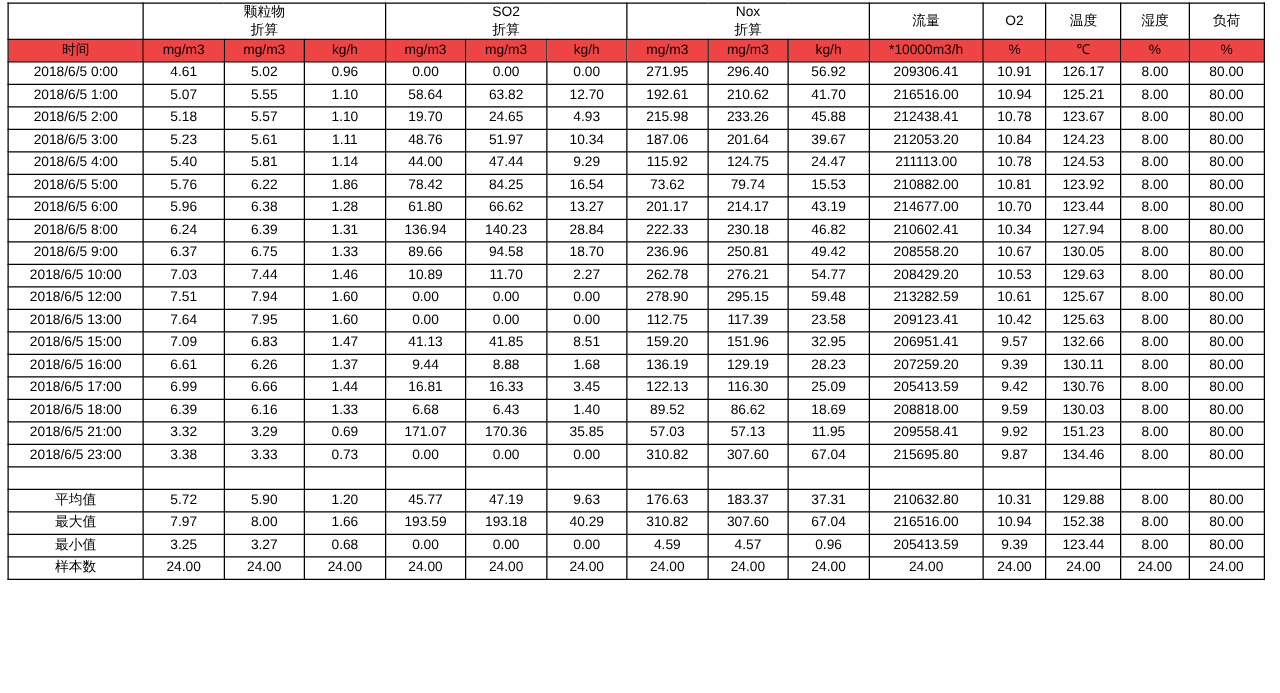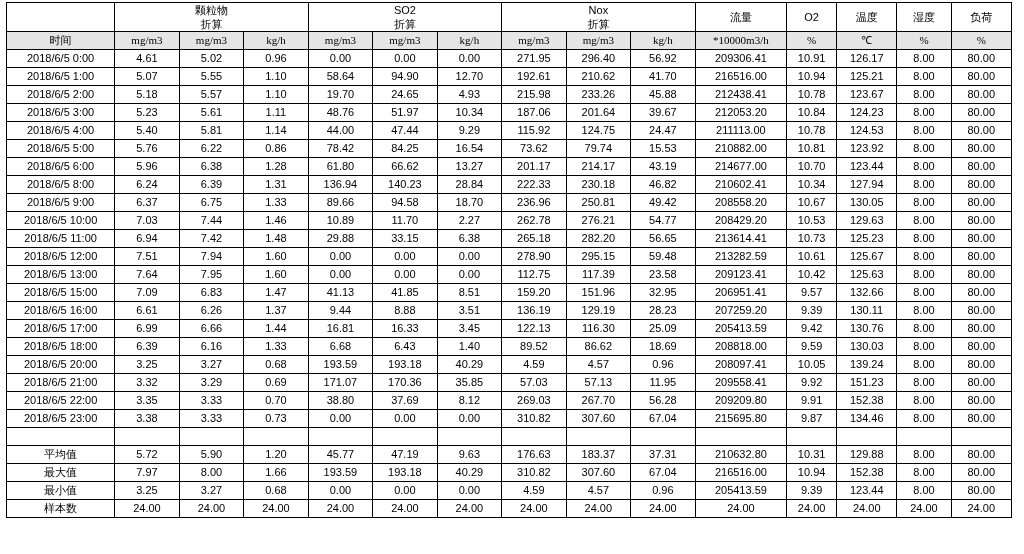--- a/index.html
+++ b/index.html
@@ -36,24 +36,23 @@
     overflow: hidden;
   }
   .grp-head td {
     height: 32px;
     vertical-align: middle;
   }
   .grp-title {
     line-height: 14px;
   }
   .unit-row td {
-    background: #e5e5e5;
+    background: #ef4444;
     height: 19px;
     font-weight: normal;
-    font-family: Liberation Serif, serif;
   }
   .unit-row td.time-cell {
     font-weight: normal;
   }
   td.right {
     text-align: right;
     padding-right: 5px;
   }
   .blank-row td {
     height: 14px;
@@ -146,21 +145,21 @@
           <td class="right">126.17</td>
           <td class="right">8.00</td>
           <td class="right">80.00</td>
         </tr>
         <tr>
           <td class="right">2018/6/5 1:00</td>
           <td class="right">5.07</td>
           <td class="right">5.55</td>
           <td class="right">1.10</td>
           <td class="right">58.64</td>
-          <td class="right">94.90</td>
+          <td class="right">63.82</td>
           <td class="right">12.70</td>
           <td class="right">192.61</td>
           <td class="right">210.62</td>
           <td class="right">41.70</td>
           <td class="right">216516.00</td>
           <td class="right">10.94</td>
           <td class="right">125.21</td>
           <td class="right">8.00</td>
           <td class="right">80.00</td>
         </tr>
@@ -212,21 +211,21 @@
           <td class="right">211113.00</td>
           <td class="right">10.78</td>
           <td class="right">124.53</td>
           <td class="right">8.00</td>
           <td class="right">80.00</td>
         </tr>
         <tr>
           <td class="right">2018/6/5 5:00</td>
           <td class="right">5.76</td>
           <td class="right">6.22</td>
-          <td class="right">0.86</td>
+          <td class="right">1.86</td>
           <td class="right">78.42</td>
           <td class="right">84.25</td>
           <td class="right">16.54</td>
           <td class="right">73.62</td>
           <td class="right">79.74</td>
           <td class="right">15.53</td>
           <td class="right">210882.00</td>
           <td class="right">10.81</td>
           <td class="right">123.92</td>
           <td class="right">8.00</td>
@@ -294,37 +293,20 @@
           <td class="right">262.78</td>
           <td class="right">276.21</td>
           <td class="right">54.77</td>
           <td class="right">208429.20</td>
           <td class="right">10.53</td>
           <td class="right">129.63</td>
           <td class="right">8.00</td>
           <td class="right">80.00</td>
         </tr>
         <tr>
-          <td class="right">2018/6/5 11:00</td>
-          <td class="right">6.94</td>
-          <td class="right">7.42</td>
-          <td class="right">1.48</td>
-          <td class="right">29.88</td>
-          <td class="right">33.15</td>
-          <td class="right">6.38</td>
-          <td class="right">265.18</td>
-          <td class="right">282.20</td>
-          <td class="right">56.65</td>
-          <td class="right">213614.41</td>
-          <td class="right">10.73</td>
-          <td class="right">125.23</td>
-          <td class="right">8.00</td>
-          <td class="right">80.00</td>
-        </tr>
-        <tr>
           <td class="right">2018/6/5 12:00</td>
           <td class="right">7.51</td>
           <td class="right">7.94</td>
           <td class="right">1.60</td>
           <td class="right">0.00</td>
           <td class="right">0.00</td>
           <td class="right">0.00</td>
           <td class="right">278.90</td>
           <td class="right">295.15</td>
           <td class="right">59.48</td>
@@ -368,21 +350,21 @@
           <td class="right">8.00</td>
           <td class="right">80.00</td>
         </tr>
         <tr>
           <td class="right">2018/6/5 16:00</td>
           <td class="right">6.61</td>
           <td class="right">6.26</td>
           <td class="right">1.37</td>
           <td class="right">9.44</td>
           <td class="right">8.88</td>
-          <td class="right">3.51</td>
+          <td class="right">1.68</td>
           <td class="right">136.19</td>
           <td class="right">129.19</td>
           <td class="right">28.23</td>
           <td class="right">207259.20</td>
           <td class="right">9.39</td>
           <td class="right">130.11</td>
           <td class="right">8.00</td>
           <td class="right">80.00</td>
         </tr>
         <tr>
@@ -413,67 +395,33 @@
           <td class="right">89.52</td>
           <td class="right">86.62</td>
           <td class="right">18.69</td>
           <td class="right">208818.00</td>
           <td class="right">9.59</td>
           <td class="right">130.03</td>
           <td class="right">8.00</td>
           <td class="right">80.00</td>
         </tr>
         <tr>
-          <td class="right">2018/6/5 20:00</td>
-          <td class="right">3.25</td>
-          <td class="right">3.27</td>
-          <td class="right">0.68</td>
-          <td class="right">193.59</td>
-          <td class="right">193.18</td>
-          <td class="right">40.29</td>
-          <td class="right">4.59</td>
-          <td class="right">4.57</td>
-          <td class="right">0.96</td>
-          <td class="right">208097.41</td>
-          <td class="right">10.05</td>
-          <td class="right">139.24</td>
-          <td class="right">8.00</td>
-          <td class="right">80.00</td>
-        </tr>
-        <tr>
           <td class="right">2018/6/5 21:00</td>
           <td class="right">3.32</td>
           <td class="right">3.29</td>
           <td class="right">0.69</td>
           <td class="right">171.07</td>
           <td class="right">170.36</td>
           <td class="right">35.85</td>
           <td class="right">57.03</td>
           <td class="right">57.13</td>
           <td class="right">11.95</td>
           <td class="right">209558.41</td>
           <td class="right">9.92</td>
           <td class="right">151.23</td>
-          <td class="right">8.00</td>
-          <td class="right">80.00</td>
-        </tr>
-        <tr>
-          <td class="right">2018/6/5 22:00</td>
-          <td class="right">3.35</td>
-          <td class="right">3.33</td>
-          <td class="right">0.70</td>
-          <td class="right">38.80</td>
-          <td class="right">37.69</td>
-          <td class="right">8.12</td>
-          <td class="right">269.03</td>
-          <td class="right">267.70</td>
-          <td class="right">56.28</td>
-          <td class="right">209209.80</td>
-          <td class="right">9.91</td>
-          <td class="right">152.38</td>
           <td class="right">8.00</td>
           <td class="right">80.00</td>
         </tr>
         <tr>
           <td class="right">2018/6/5 23:00</td>
           <td class="right">3.38</td>
           <td class="right">3.33</td>
           <td class="right">0.73</td>
           <td class="right">0.00</td>
           <td class="right">0.00</td>

